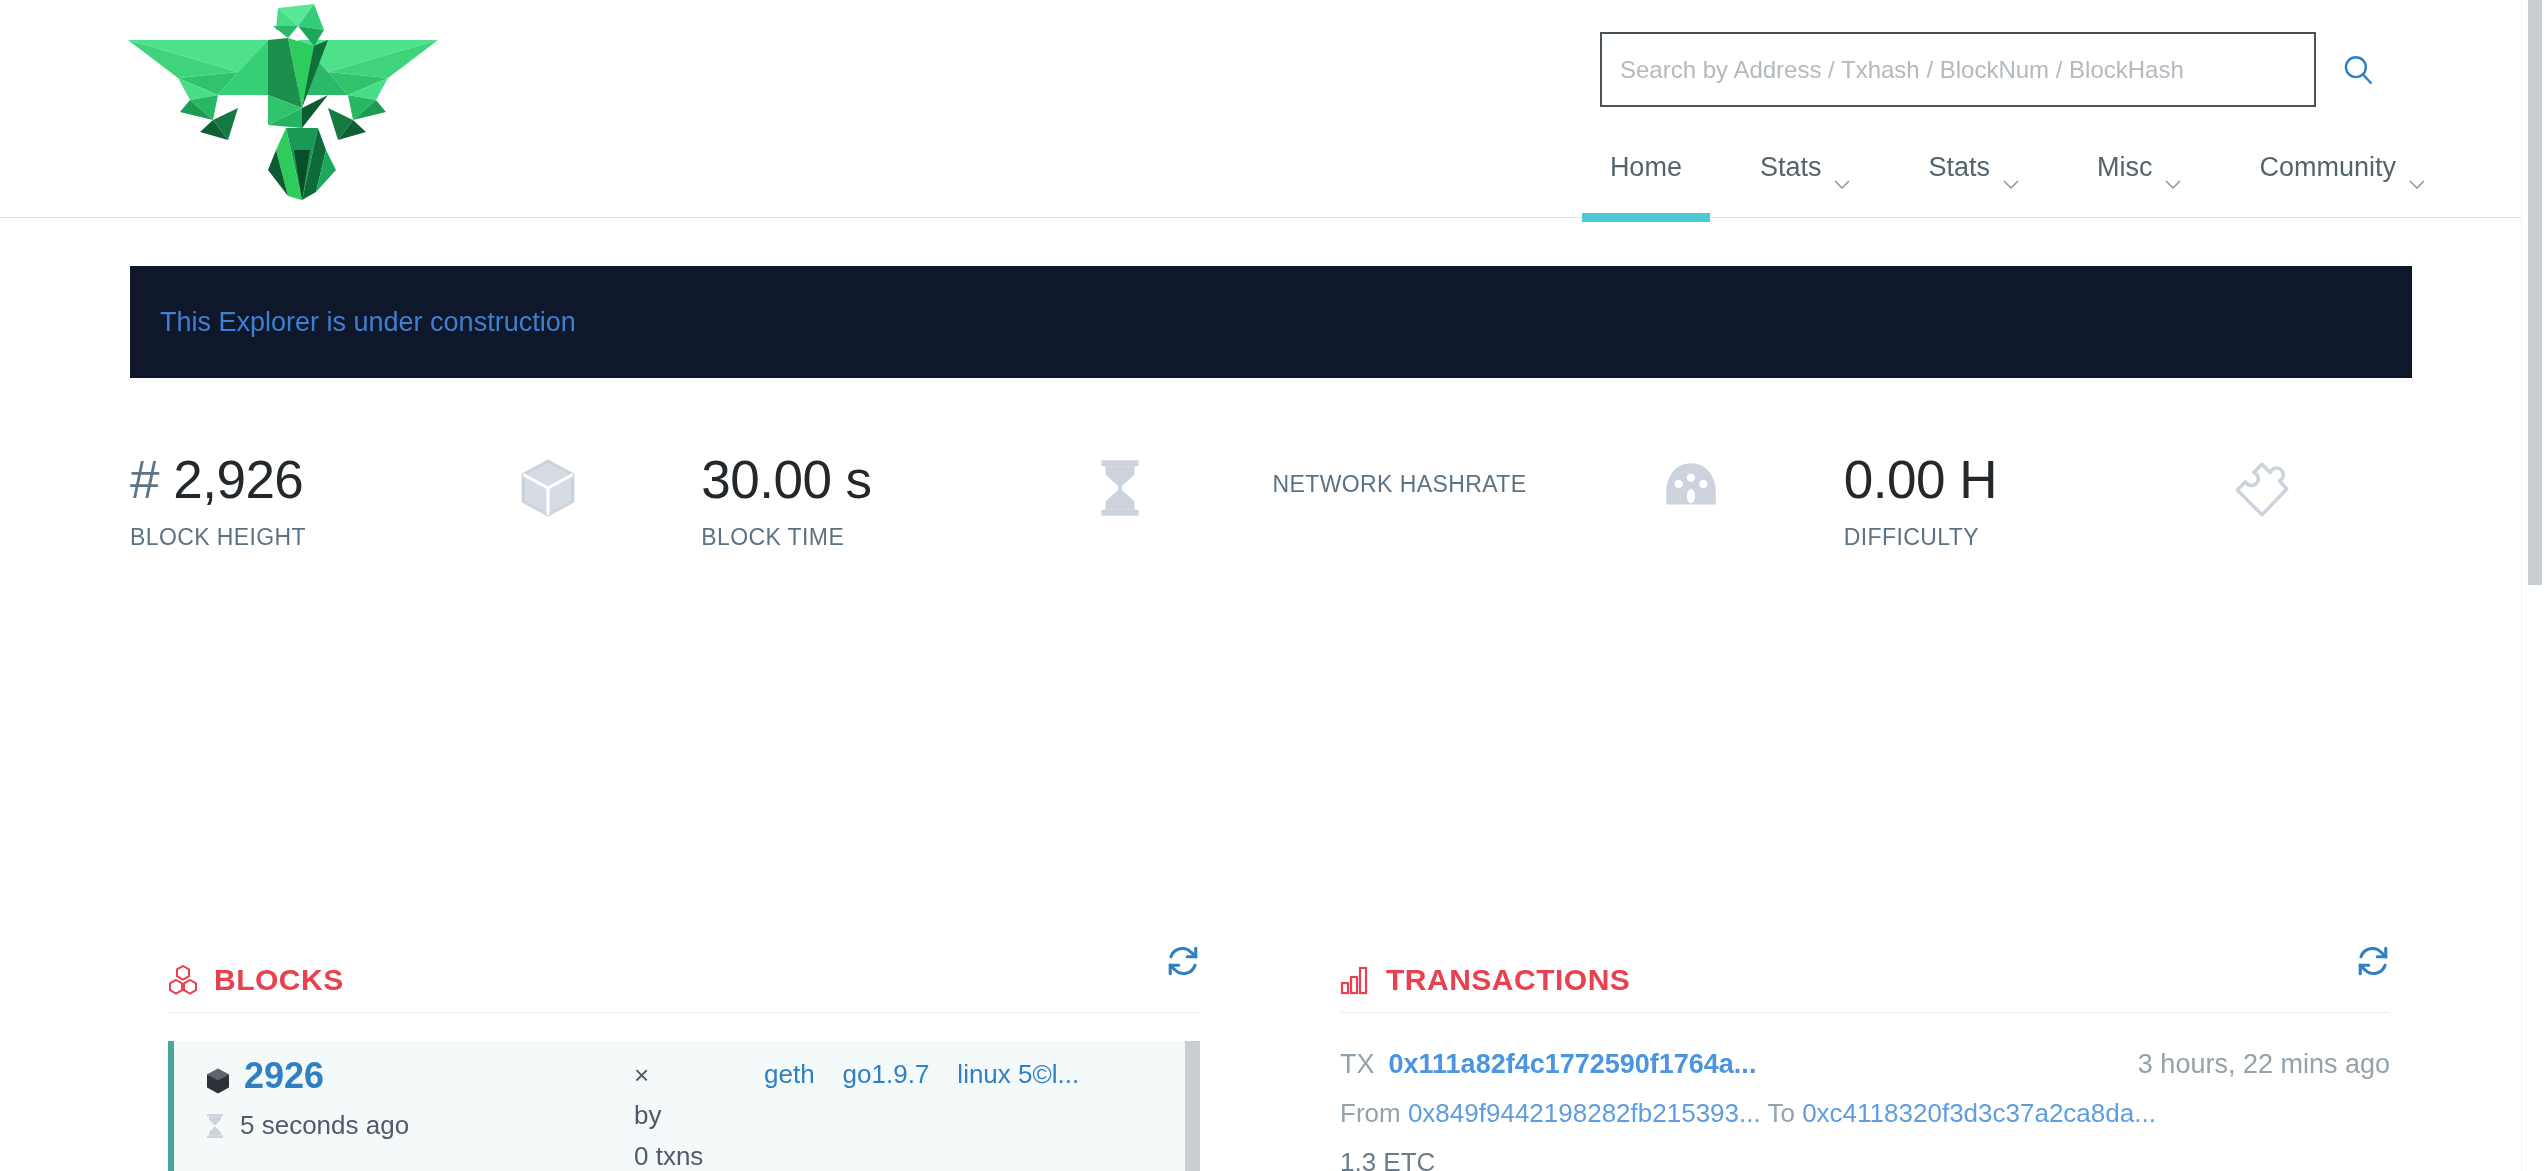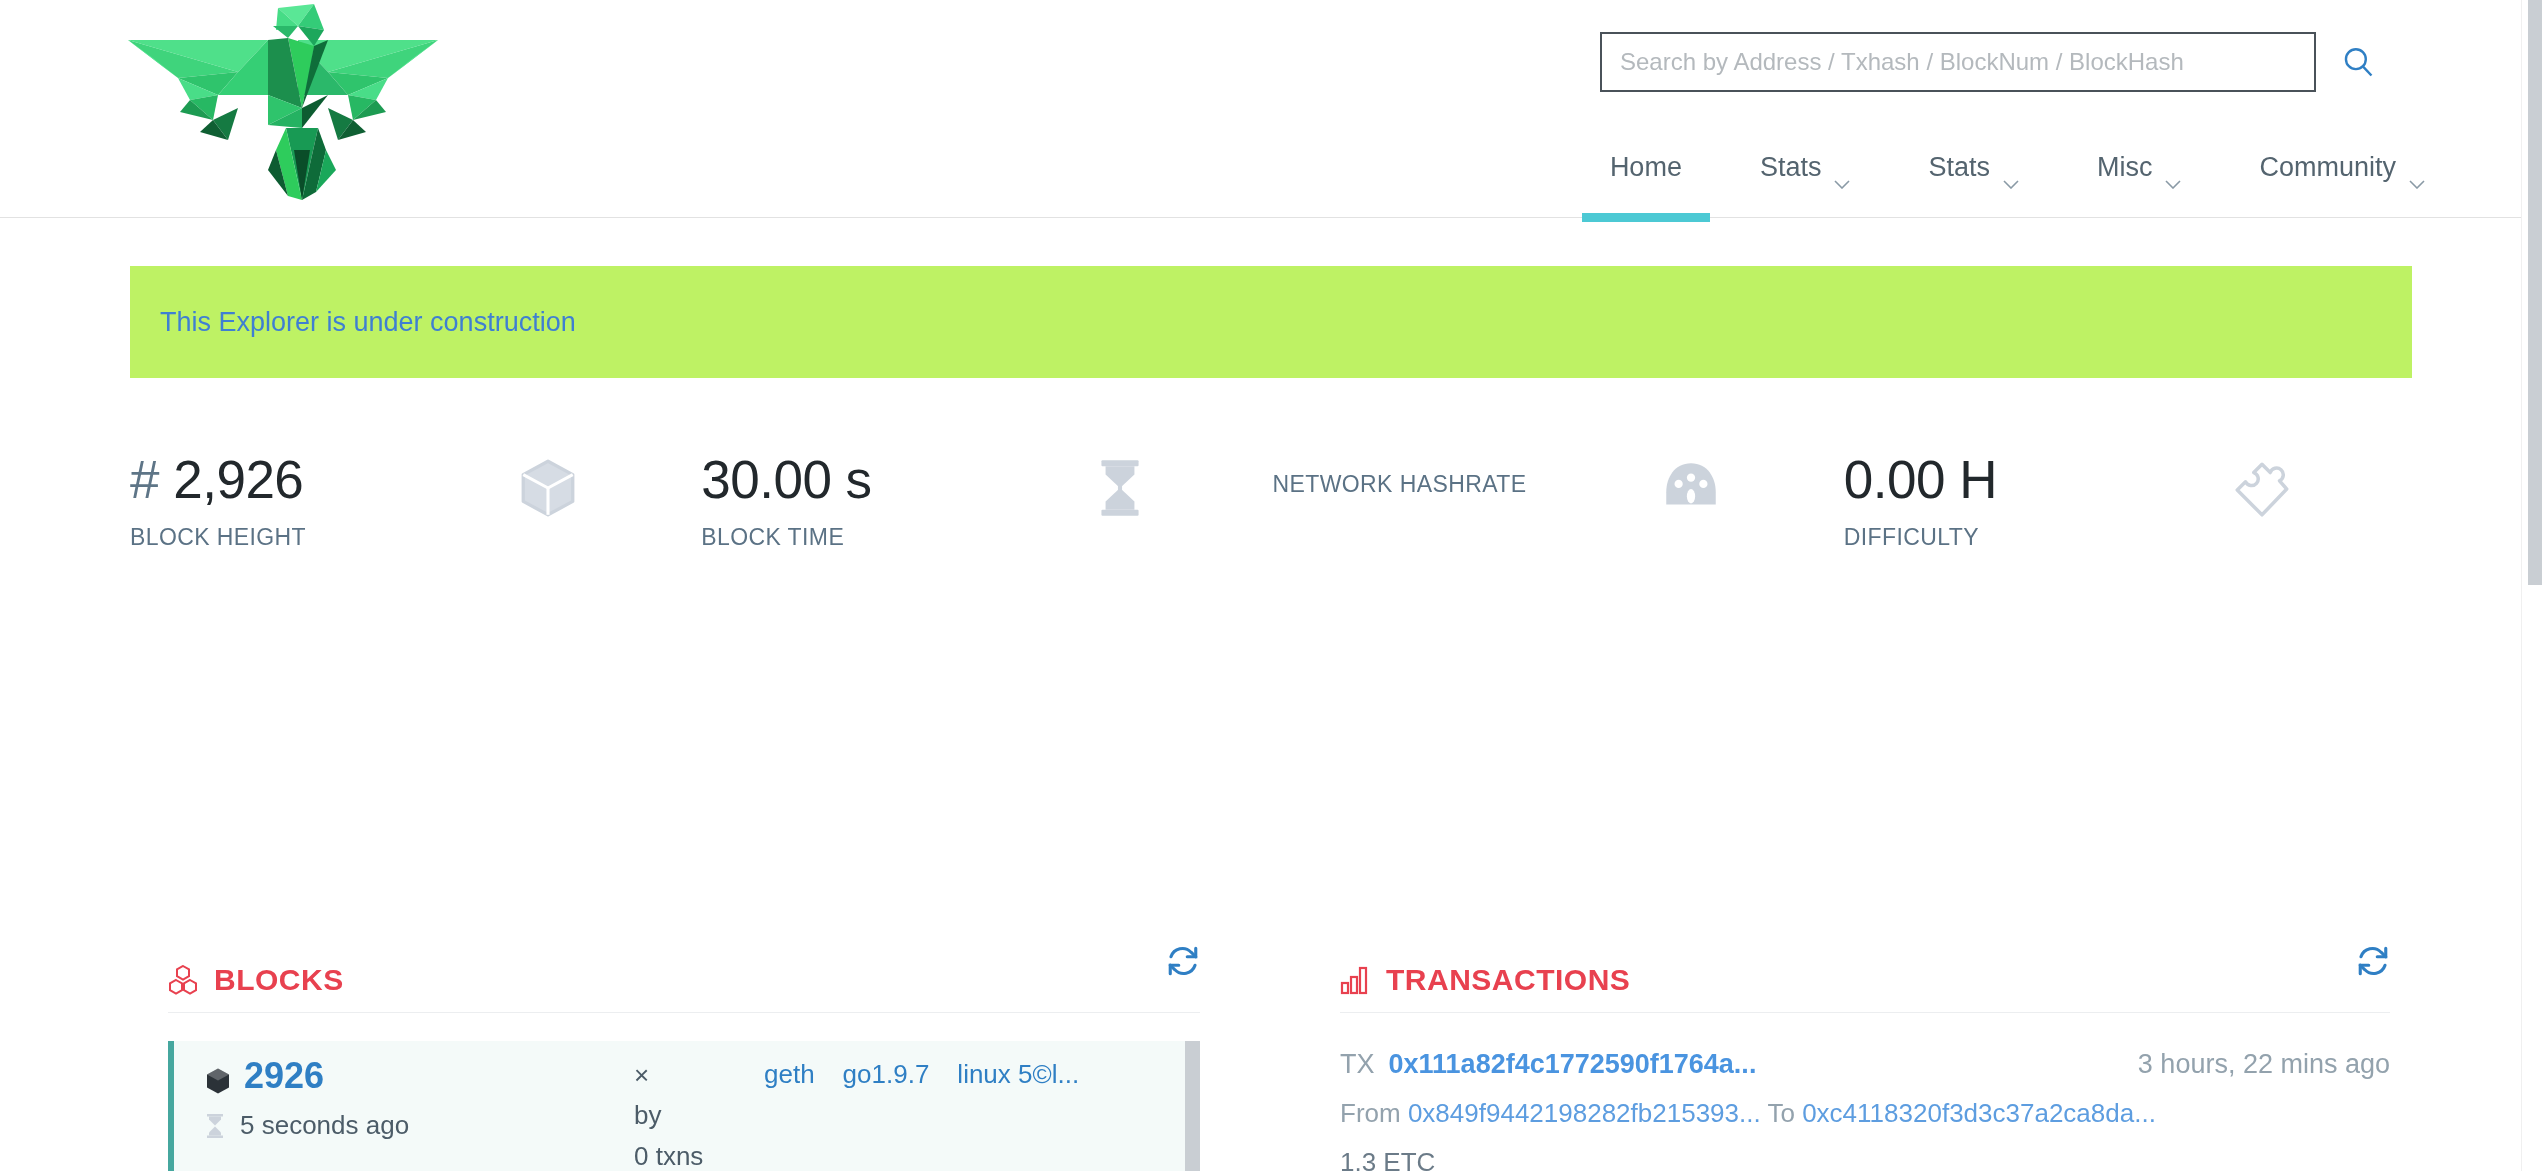--- a/index.html
+++ b/index.html
@@ -42,21 +42,21 @@
     width: 330px; height: 200px;
   }
   .logo svg { display: block; width: 330px; height: 200px; }
 
   .search-wrap {
     position: absolute;
     left: 1600px; top: 32px;
     display: flex; align-items: center;
   }
   .search-input {
-    width: 716px; height: 60px;
+    width: 716px; height: 75px;
     border: 2px solid #4a5259;
     background: #fff;
     font-family: "Liberation Sans", sans-serif;
     font-size: 24px;
     color: #3c4b5c;
     padding: 0 18px;
     outline: none;
     border-radius: 0;
   }
   .search-input::placeholder { color: #b4b9bd; }
@@ -102,21 +102,21 @@
     background: #4cc9d4;
   }
 
   
   .content { position: relative; }
 
   .alert {
     position: absolute;
     left: 130px; top: 48px;
     width: 2282px; height: 112px;
-    background: #bef264;
+    background: #0f172a;
     display: flex; align-items: center;
     padding-left: 30px;
   }
   .alert-text {
     color: #3f7fd2;
     font-size: 27px;
   }
 
   
   .stats {

